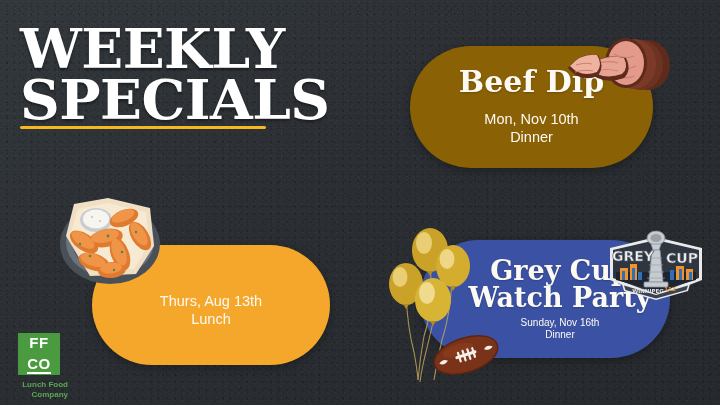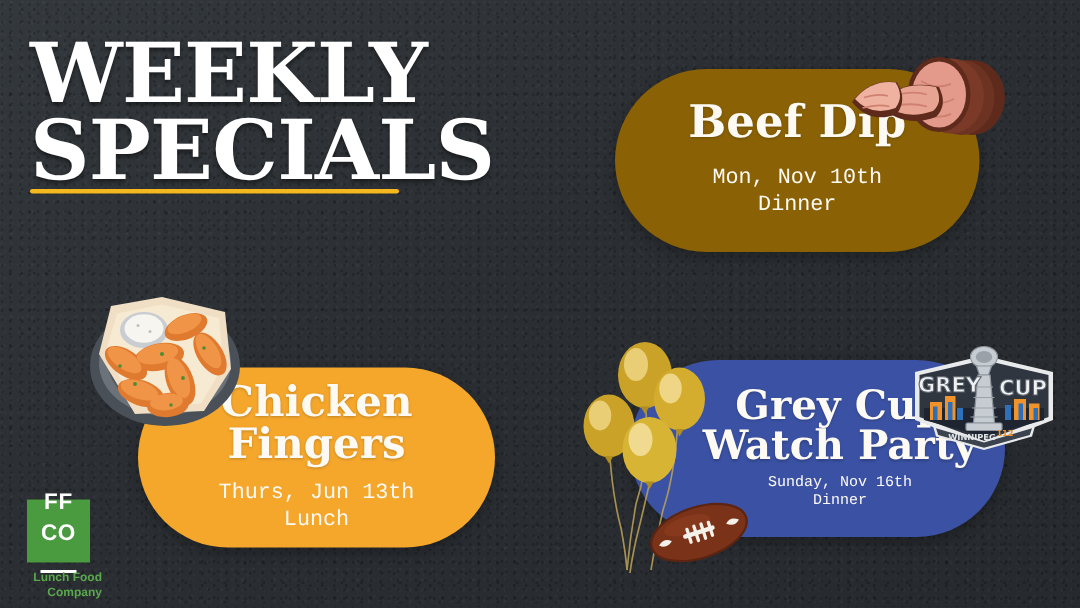--- a/index.html
+++ b/index.html
@@ -79,21 +79,21 @@
   }
   .card-title {
     font-family: "DejaVu Serif", serif;
     font-weight: 700;
     color: #fdfaf3;
     line-height: 1.0;
     white-space: pre-line;
     text-shadow: 0 1px 2px rgba(0,0,0,0.22);
   }
   .card-sub {
-    font-family: Liberation Mono, monospace;
+    font-family: Liberation Sans, sans-serif;
     color: #fdfaf3;
     line-height: 1.22;
     white-space: pre-line;
   }
 
   
   #card-beef {
     left: 410px; top: 46px;
     width: 243px; height: 122px;
   }
@@ -150,21 +150,21 @@
     justify-content: center;
     line-height: 1;
   }
   #ffco .mark .l1 {
     font-family: "Liberation Sans", sans-serif;
     font-weight: 700; font-size: 15px; color: #ffffff; letter-spacing: 0.5px;
   }
   #ffco .mark .l2 {
     font-family: "Liberation Sans", sans-serif;
     font-weight: 700; font-size: 15px; color: #ffffff; letter-spacing: 0.5px;
-    border-bottom: 2px solid #ffffff; padding-bottom: 17px; margin-top: 6px;
+    border-bottom: 2px solid #ffffff; padding-bottom: 1px; margin-top: 6px;
   }
   #ffco .wordmark {
     margin-top: 5px;
     font-family: "Liberation Sans", sans-serif;
     font-weight: 700;
     font-size: 8px;
     line-height: 1.25;
     color: #5aa84d;
     white-space: pre-line;
   }
@@ -198,22 +198,21 @@
     <path d="M30 38 q14 -18 40 -12 q6 12 -2 20 q-22 8 -38 -8 Z" fill="#5e2a1c"></path>
     <path d="M32 36 q14 -15 36 -10 q5 10 -2 16 q-20 7 -34 -6 Z" fill="#e8a493"></path>
     <path d="M40 32 q12 -4 22 -1 M38 39 q13 -3 24 0" stroke="#cf8171" stroke-width="1.2" fill="none"></path>
 
     <path d="M12 36 q12 -16 30 -13 q7 11 0 21 q-18 7 -30 -8 Z" fill="#5e2a1c"></path>
     <path d="M14 34 q11 -13 27 -11 q6 9 0 17 q-16 6 -27 -6 Z" fill="#efb1a0"></path>
     <path d="M20 33 q9 -3 16 -1 M19 40 q10 -3 18 -1" stroke="#cf8171" stroke-width="1.1" fill="none"></path>
   </svg>
 
   <div class="card" id="card-chicken" style="background:#f5a72c;">
-    <div class="card-title">Chicken Fingers</div>
-    <div class="card-sub">Thurs, Jun 13th
+    <div class="card-sub">Thurs, Aug 13th
 Lunch</div>
   </div>
 
   <svg class="art" id="art-chicken" viewBox="0 0 122 96">
 
     <ellipse cx="60" cy="52" rx="50" ry="40" fill="#4a5057"></ellipse>
     <ellipse cx="60" cy="50" rx="44" ry="35" fill="#6b727a"></ellipse>
     <ellipse cx="60" cy="50" rx="38" ry="30" fill="#525960"></ellipse>
 
     <path d="M16 44 L24 12 L58 6 L100 16 L104 54 L86 82 L40 84 Z" fill="#f0dfc4"></path>

